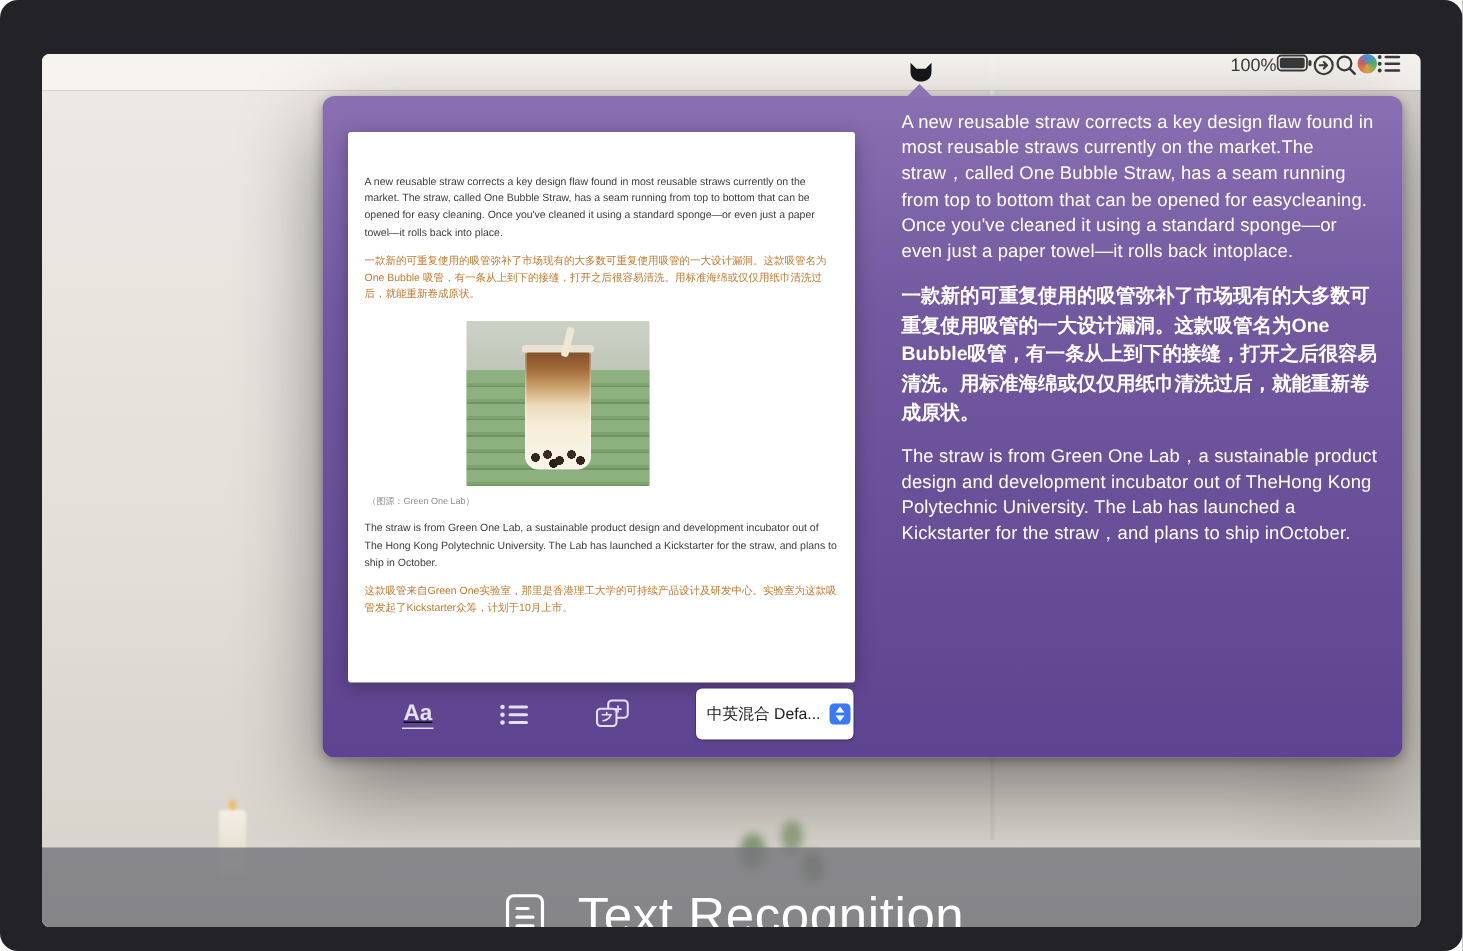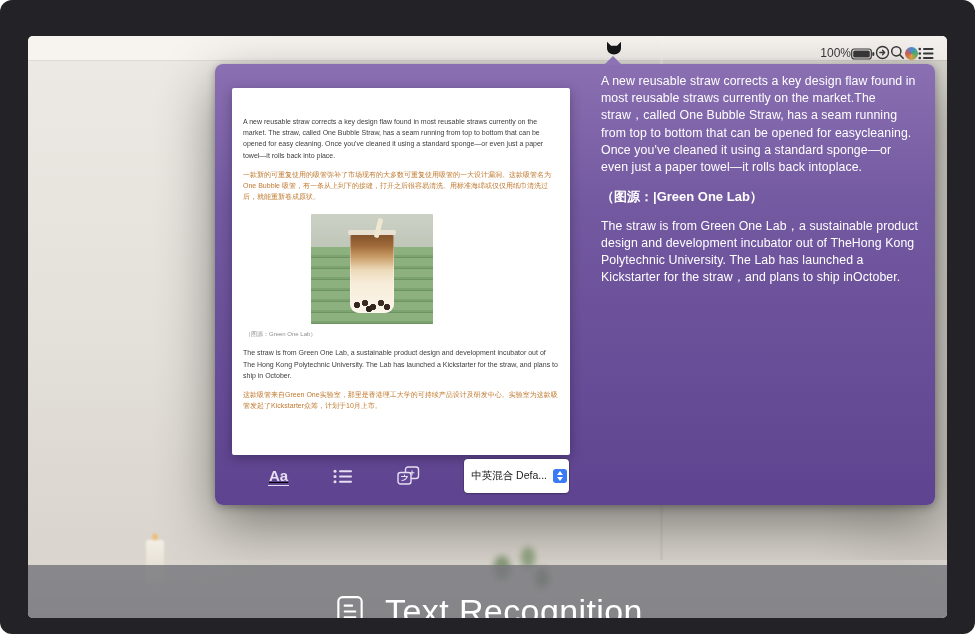--- a/index.html
+++ b/index.html
@@ -34,21 +34,21 @@
                     background:radial-gradient(#f6b24a, rgba(246,178,74,0)); }
   .plant-right { position:absolute; left:448px; bottom:16px; width:90px; height:64px; filter:blur(3px); opacity:.9;
       background:
         radial-gradient(14px 20px at 26px 30px, #7f9570 60%, transparent 62%),
         radial-gradient(12px 18px at 52px 20px, #8da37e 60%, transparent 62%),
         radial-gradient(12px 16px at 66px 40px, #74885f 60%, transparent 62%);
   }
 
   
   .menubar { position:absolute; left:0; top:0; right:0; height:24px; background:rgba(247,244,241,.92);
-             display:flex; align-items:flex-end; justify-content:flex-end; padding-right:13px;
+             display:flex; align-items:flex-start; justify-content:flex-end; padding-right:13px;
              box-shadow:0 0.5px 0 rgba(0,0,0,.12); }
   .mb-text { font-size:12px; color:#3a3a3a; }
   .mb-icon { display:flex; align-items:center; }
   .globe-dot { width:13px; height:13px; border-radius:50%;
                background:conic-gradient(#4a90e2, #50b36a, #e2a94a, #d9604f, #4a90e2); }
   .app-statusicon { position:absolute; left:576px; top:3px; width:19px; height:18px; display:flex; align-items:center; justify-content:center; }
 
   
   .window { position:absolute; left:187px; top:28px; width:720px; height:441px; border-radius:8px;
             background:linear-gradient(180deg,#8a6fb2 0%,#7359a0 32%,#5e4390 100%);
@@ -208,21 +208,21 @@
             <span class="stepper">
               <span class="step-up"></span>
                 <span class="step-down"></span>
             </span>
           </div>
         </div>
       </div>
 
       <div class="win-right">
         <p class="ren">A new reusable straw corrects a key design flaw found in most reusable straws currently on the market.The straw，called One Bubble Straw, has a seam running from top to bottom that can be opened for easycleaning. Once you've cleaned it using a standard sponge—or even just a paper towel—it rolls back intoplace.</p>
-        <p class="rzh">（图源：|Green One Lab）</p>
+        <p class="rzh">一款新的可重复使用的吸管弥补了市场现有的大多数可重复使用吸管的一大设计漏洞。这款吸管名为One Bubble吸管，有一条从上到下的接缝，打开之后很容易清洗。用标准海绵或仅仅用纸巾清洗过后，就能重新卷成原状。</p>
         <p class="ren">The straw is from Green One Lab，a sustainable product design and development incubator out of TheHong Kong Polytechnic University. The Lab has launched a Kickstarter for the straw，and plans to ship inOctober.</p>
       </div>
     </div>
 
     <div class="banner">
       <svg width="36" height="36" viewBox="0 0 34 34" fill="none" stroke="#ffffff" stroke-width="2" stroke-linecap="round">
         <rect x="6" y="3" width="22" height="28" rx="4"></rect>
         <path d="M12 11 h7 M12 16.5 h10 M12 22 h10"></path>
       </svg>
       <span class="banner-title">Text Recognition</span>

